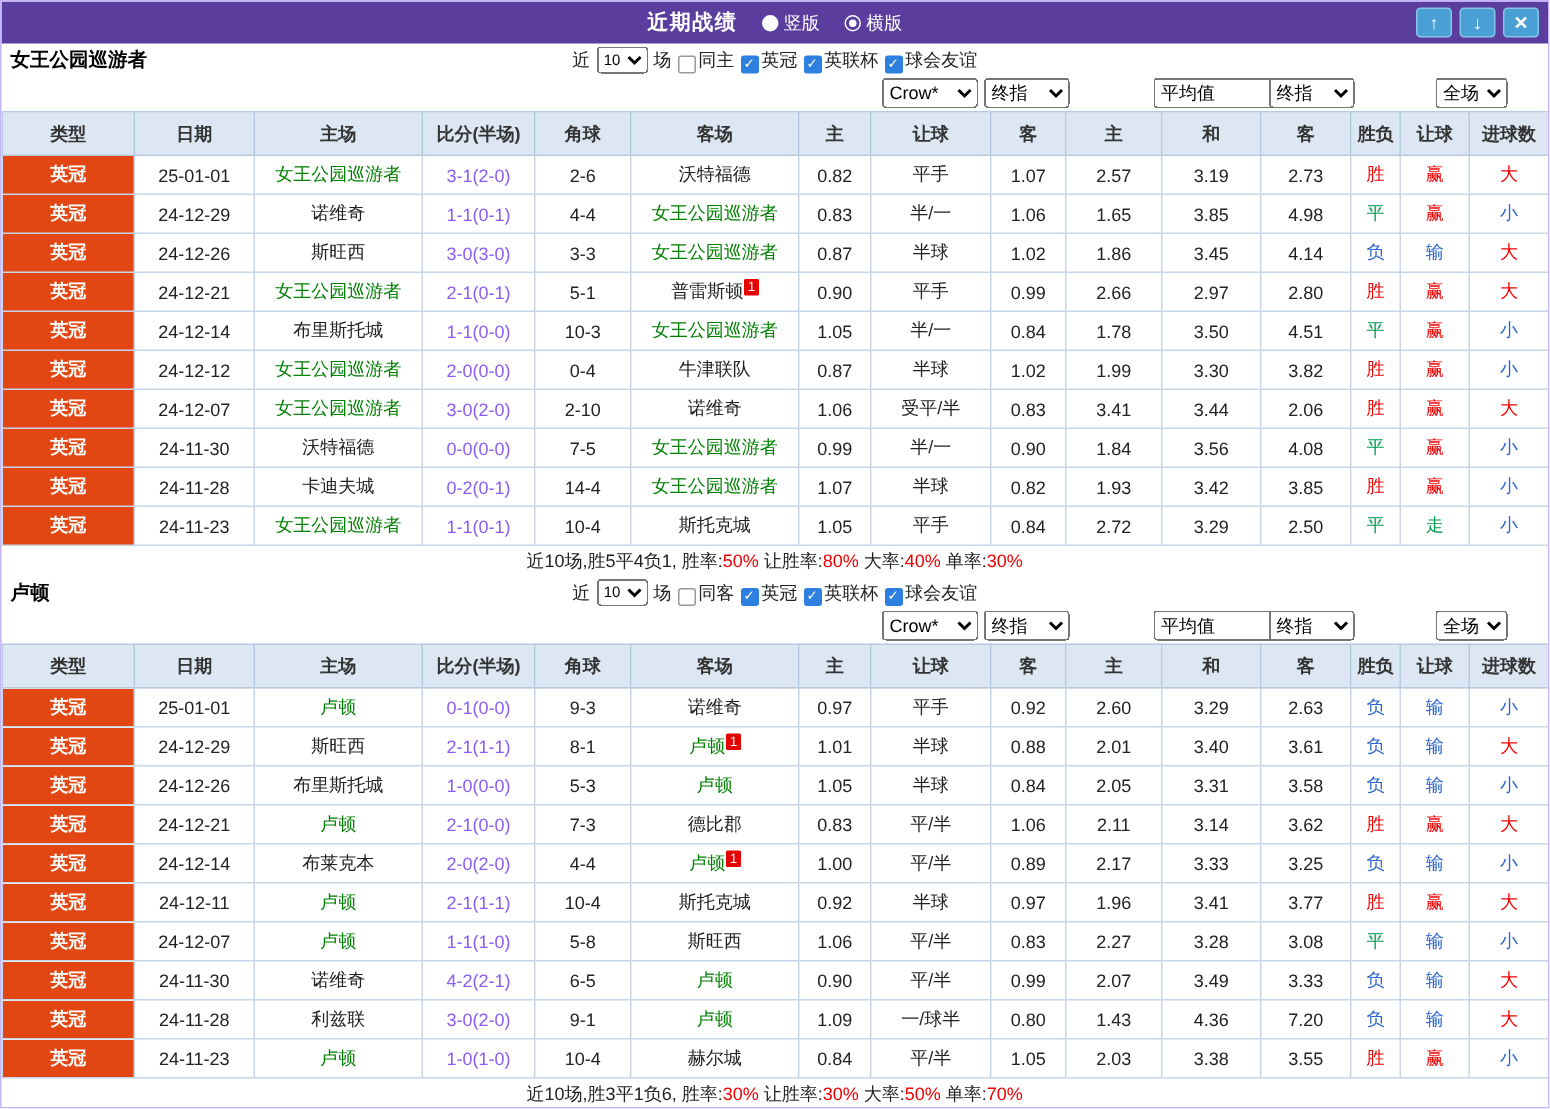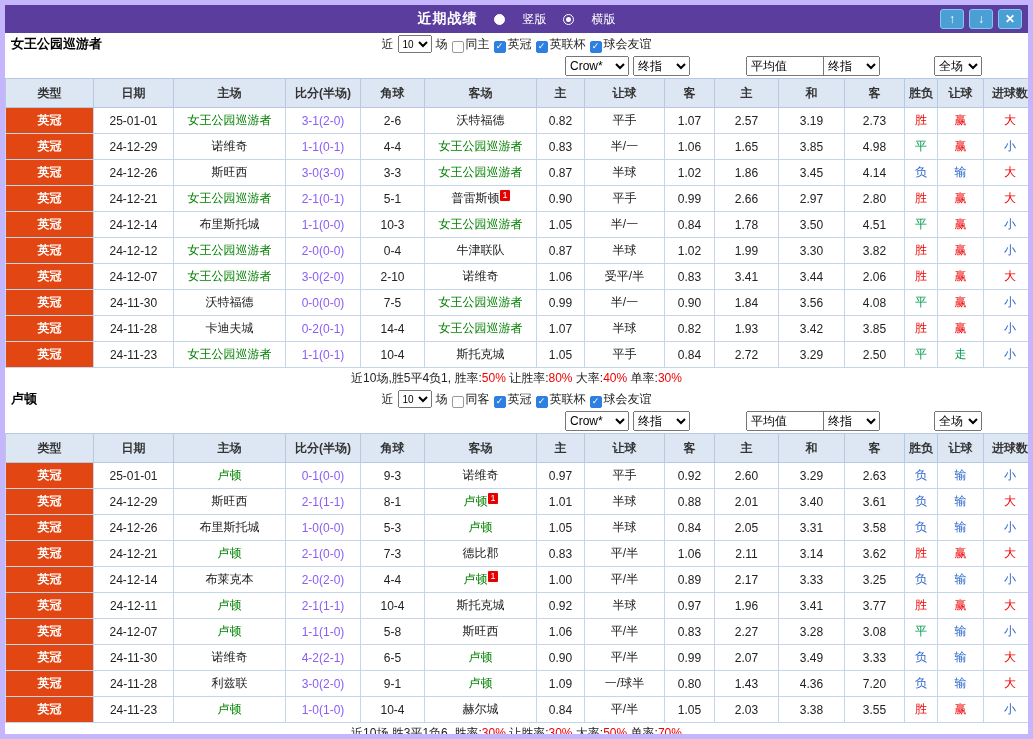--- a/index.html
+++ b/index.html
@@ -1,43 +1,43 @@
 <!DOCTYPE html>
 <html><head>
 <meta charset="utf-8">
 <style>
   * { box-sizing: border-box; }
   html,body { margin:0; padding:0; background:#fff; }
   body { font-family:"Liberation Sans","DejaVu Sans",sans-serif; font-size:12px; color:#222; }
-  .page { width:1033px; height:739px; border:5px solid #c4b5fd; overflow:hidden; background:#fff; }
+  .page { width:1033px; height:739px; border:1px solid #c4b5fd; overflow:hidden; background:#fff; }
 
   
   .titlebar { height:28px; background:#5b3d9e; position:relative; display:flex; align-items:center; color:#fff; }
   .tb-center { position:absolute; left:0; right:0; display:flex; justify-content:center; align-items:center; gap:16px; }
   .tb-title { font-weight:bold; font-size:14px; letter-spacing:1px; }
-  .tb-radio { display:inline-flex; align-items:center; gap:18px; font-size:12px; cursor:pointer; }
+  .tb-radio { display:inline-flex; align-items:center; gap:4px; font-size:12px; cursor:pointer; }
   .radio { width:11px; height:11px; border:1px solid #fff; border-radius:50%; display:inline-flex; align-items:center; justify-content:center; background:#fff; }
   .radio.checked::after { content:""; width:5px; height:5px; border-radius:50%; background:#fff; }
   .radio.checked { background:transparent; }
   .tb-buttons { position:absolute; right:6px; display:flex; gap:5px; }
   .tb-btn { width:24px; height:20px; background:#4aa0d5; border:1px solid #86c6e9; border-radius:3px; color:#fff; font-size:12px; line-height:17px; text-align:center; cursor:pointer; padding:0; font-weight:bold; }
 
   
   .section-head { height:22px; position:relative; display:flex; align-items:center; justify-content:center; }
   .team-name { position:absolute; left:6px; font-weight:bold; font-size:13px; color:#000; }
   .filters { display:flex; align-items:center; gap:4px; }
   .filters select { font-size:10px; height:18px; }
   .cb-label { display:inline-flex; align-items:flex-end; gap:2px; cursor:pointer; }
   .cb { width:12px; height:12px; border:1px solid #999; background:#fff; display:inline-flex; align-items:center; justify-content:center; border-radius:2px; color:#fff; }
   .cb.checked { background:#2d7fe0; border-color:#2d7fe0; }
   .cb.checked::after { content:"✓"; font-size:9px; line-height:1; }
 
   
   .selects-row { height:23px; position:relative; }
-  .selects-row select { position:absolute; top:1px; height:20px; font-size:12px; }
+  .selects-row select { position:absolute; top:1px; height:20px; font-size:12px;margin-left:27px; }
   .sel-1 { left:560px; width:64px; }
   .sel-2 { left:628px; width:57px; }
   .sel-3 { left:741px; width:91px; }
   .sel-4 { left:818px; width:57px; }
   .sel-5 { left:929px; width:48px; }
 
   
   table { width:100%; border-collapse:collapse; table-layout:fixed; font-size:12px; }
   th { background:#dde7f3; border:1px solid #b6c9e0; height:29px; font-weight:bold; color:#333; padding:0; }
   td { border:1px solid #c5d6ea; height:26px; text-align:center; padding:0 1px; overflow:hidden; white-space:nowrap; }

